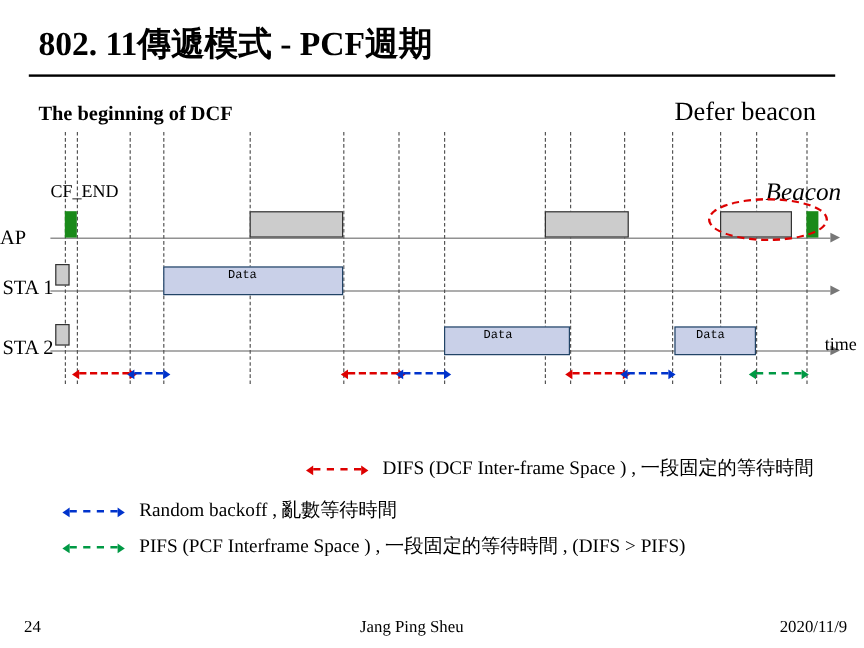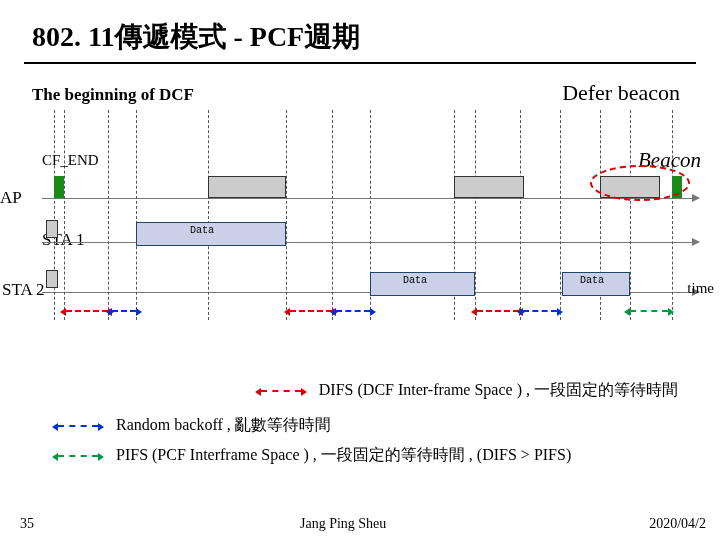--- a/index.html
+++ b/index.html
@@ -7,21 +7,21 @@
   .title { font-size: 28px; font-weight: bold; position: absolute; top: 18px; left: 32px; }
   .hr { position: absolute; top: 62px; left: 24px; width: 672px; height: 2px; background: #000; }
 
   .top-left-label { position: absolute; top: 85px; left: 32px; font-weight: bold; font-size: 17px; }
   .top-right-label { position: absolute; top: 80px; right: 40px; font-size: 22px; }
 
   .diagram { position: absolute; top: 110px; left: 0; width: 720px; height: 220px; }
 
   .lane-label { position: absolute; font-size: 17px; }
   .lane-ap   { top: 78px; left: 0; }
-  .lane-s1   { top: 120px; left: 2px; margin-left: 40px; }
+  .lane-s1   { top: 120px; left: 2px; }
   .lane-s2   { top: 170px; left: 2px; }
 
   .axis { position: absolute; left: 42px; height: 1px; background: #777; }
   .axis::after { content: ""; position: absolute; right: -8px; top: -4px; border-left: 8px solid #777; border-top: 4px solid transparent; border-bottom: 4px solid transparent; }
   .ax-ap  { top: 88px; width: 650px; }
   .ax-s1  { top: 132px; width: 650px; }
   .ax-s2  { top: 182px; width: 650px; }
 
   
   .vline { position: absolute; top: 0px; height: 210px; border-left: 1px dashed #555; }
@@ -146,15 +146,15 @@
 </div>
 <div class="legend lg2">
   <span class="swatch sw-blue"></span>
   <span>Random backoff ,  亂數等待時間</span>
 </div>
 <div class="legend lg3">
   <span class="swatch sw-green"></span>
   <span>PIFS (PCF Interframe Space ) ,  一段固定的等待時間 ,  (DIFS &gt; PIFS)</span>
 </div>
 
-<div class="pageno">35</div>
+<div class="pageno">24</div>
 <div class="author">Jang Ping Sheu</div>
-<div class="date">2020/04/2</div>
+<div class="date">2020/11/9</div>
 
 </body></html>

